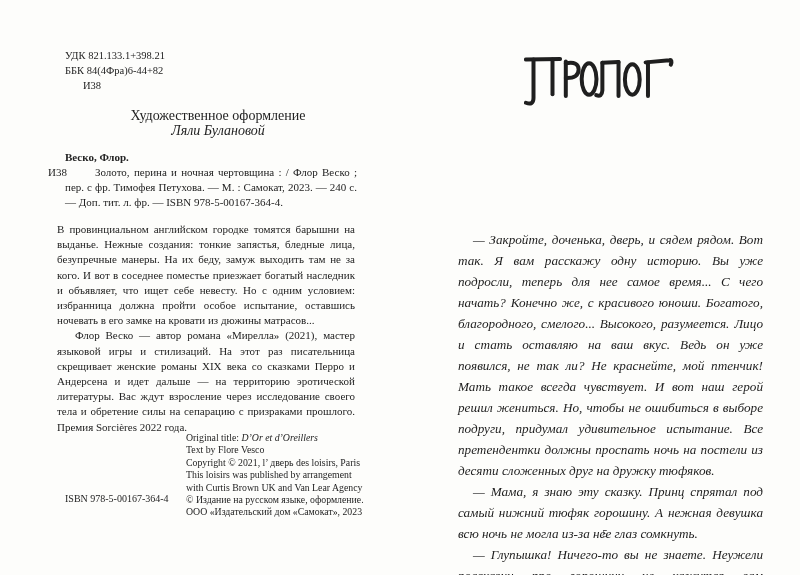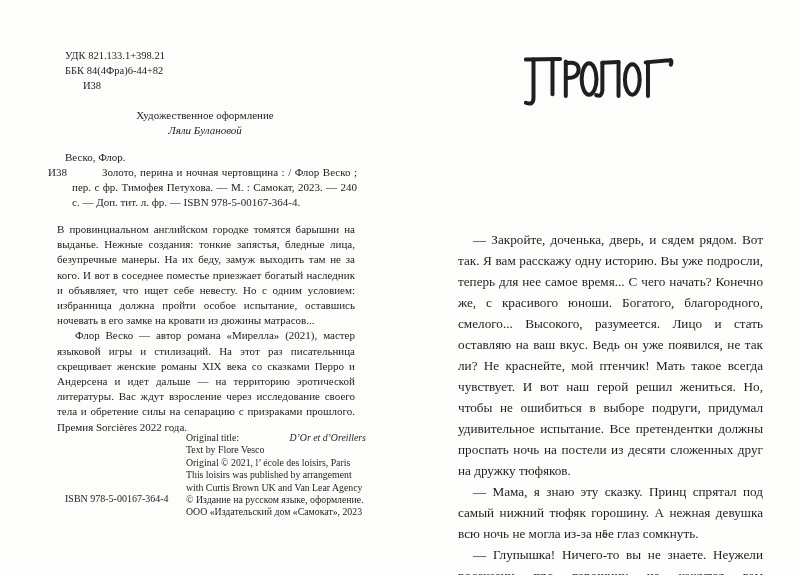--- a/index.html
+++ b/index.html
@@ -17,44 +17,44 @@
   .page-right { left: 400px; }
 
   
   .colophon-top {
     position: absolute; left: 65px; top: 48px;
     font-size: 10.5px; line-height: 15px; white-space: nowrap;
   }
   .colophon-top .indent { padding-left: 18px; }
 
   .design-credit {
-    position: absolute; left: 55px; top: 108px; width: 300px;
-    text-align: center; font-size: 11px; line-height: 15px;
+    position: absolute; left: 68px; top: 108px; width: 300px;
+    text-align: center; font-size: 14px; line-height: 15px;
   }
   .design-credit .it { font-style: italic; text-align: center; }
 
   .bib-block {
     position: absolute; left: 48px; top: 150px; width: 309px;
     font-size: 11px; line-height: 15px;
   }
-  .bib-author { margin-left: 17px; font-weight: normal; }
+  .bib-author { margin-left: 17px; font-weight: bold; }
   .bib-code  { position: absolute; left: 0; top: 15px; }
-  .bib-entry { margin-left: 24px; text-indent: 30px; text-align: justify; }
+  .bib-entry { margin-left: 17px; text-indent: 30px; text-align: justify; }
 
   .annotation {
     position: absolute; left: 57px; top: 222px; width: 298px;
     font-size: 11px; line-height: 15.2px; text-align: justify;
   }
   .annotation p + p { text-indent: 18px; }
 
   .credits {
     position: absolute; left: 186px; top: 432px;
     font-size: 9.8px; line-height: 12.4px; white-space: nowrap;
   }
-  .credits .it { font-style: italic; margin-left: 48px; }
+  .credits .it { font-style: italic; }
 
   .isbn-line {
     position: absolute; left: 65px; top: 493px;
     font-size: 10px; white-space: nowrap;
   }
 
   
   .prologue-title {
     position: absolute; left: 124px; top: 50px; width: 152px; height: 58px;
   }
@@ -62,21 +62,21 @@
   .sr {
     position: absolute; width: 1px; height: 1px; overflow: hidden;
     clip: rect(0 0 0 0); white-space: nowrap;
   }
 
   .body-text {
     position: absolute; left: 58px; top: 229px; width: 305px;
     font-size: 13.2px; line-height: 21px; text-align: justify;
     color: #1e1e1e;
   }
-  .body-text p { text-indent: 15px; }
+  .body-text p { text-indent: 15px; font-style: italic; }
 
   .page-number {
     position: absolute; left: 55px; top: 527px; width: 300px;
     text-align: center; font-size: 11px; color: #2a2a2a;
   }
 </style>
 </head>
 <body>
 
 <div class="spread">
@@ -101,21 +101,21 @@
     </div>
 
     <div class="annotation">
       <p>В провинциальном английском городке томятся барышни на выданье. Нежные создания: тонкие запястья, бледные лица, безупречные манеры. На их беду, замуж выходить там не за кого. И вот в соседнее поместье приезжает богатый наследник и объявляет, что ищет себе невесту. Но с одним условием: избранница должна пройти особое испытание, оставшись ночевать в его замке на кровати из дюжины матрасов...</p>
       <p>Флор Веско — автор романа «Мирелла» (2021), мастер языковой игры и стилизаций. На этот раз писательница скрещивает женские романы XIX века со сказками Перро и Андерсена и идет дальше — на территорию эротической литературы. Вас ждут взросление через исследование своего тела и обретение силы на сепарацию с призраками прошлого. Премия Sorcières 2022 года.</p>
     </div>
 
     <div class="credits">
       <div><span>Original title: </span><span class="it">D’Or et d’Oreillers</span></div>
       <div>Text by Flore Vesco</div>
-      <div>Original © 2021, l’ école des loisirs, Paris</div>
+      <div>Copyright © 2021, l’ дверь des loisirs, Paris</div>
       <div>This loisirs was published by arrangement</div>
       <div>with Curtis Brown UK and Van Lear Agency</div>
       <div>© Издание на русском языке, оформление.</div>
       <div>ООО «Издательский дом «Самокат», 2023</div>
     </div>
 
     <div class="isbn-line">ISBN 978-5-00167-364-4</div>
   </div>
 
   <div class="page page-right">

